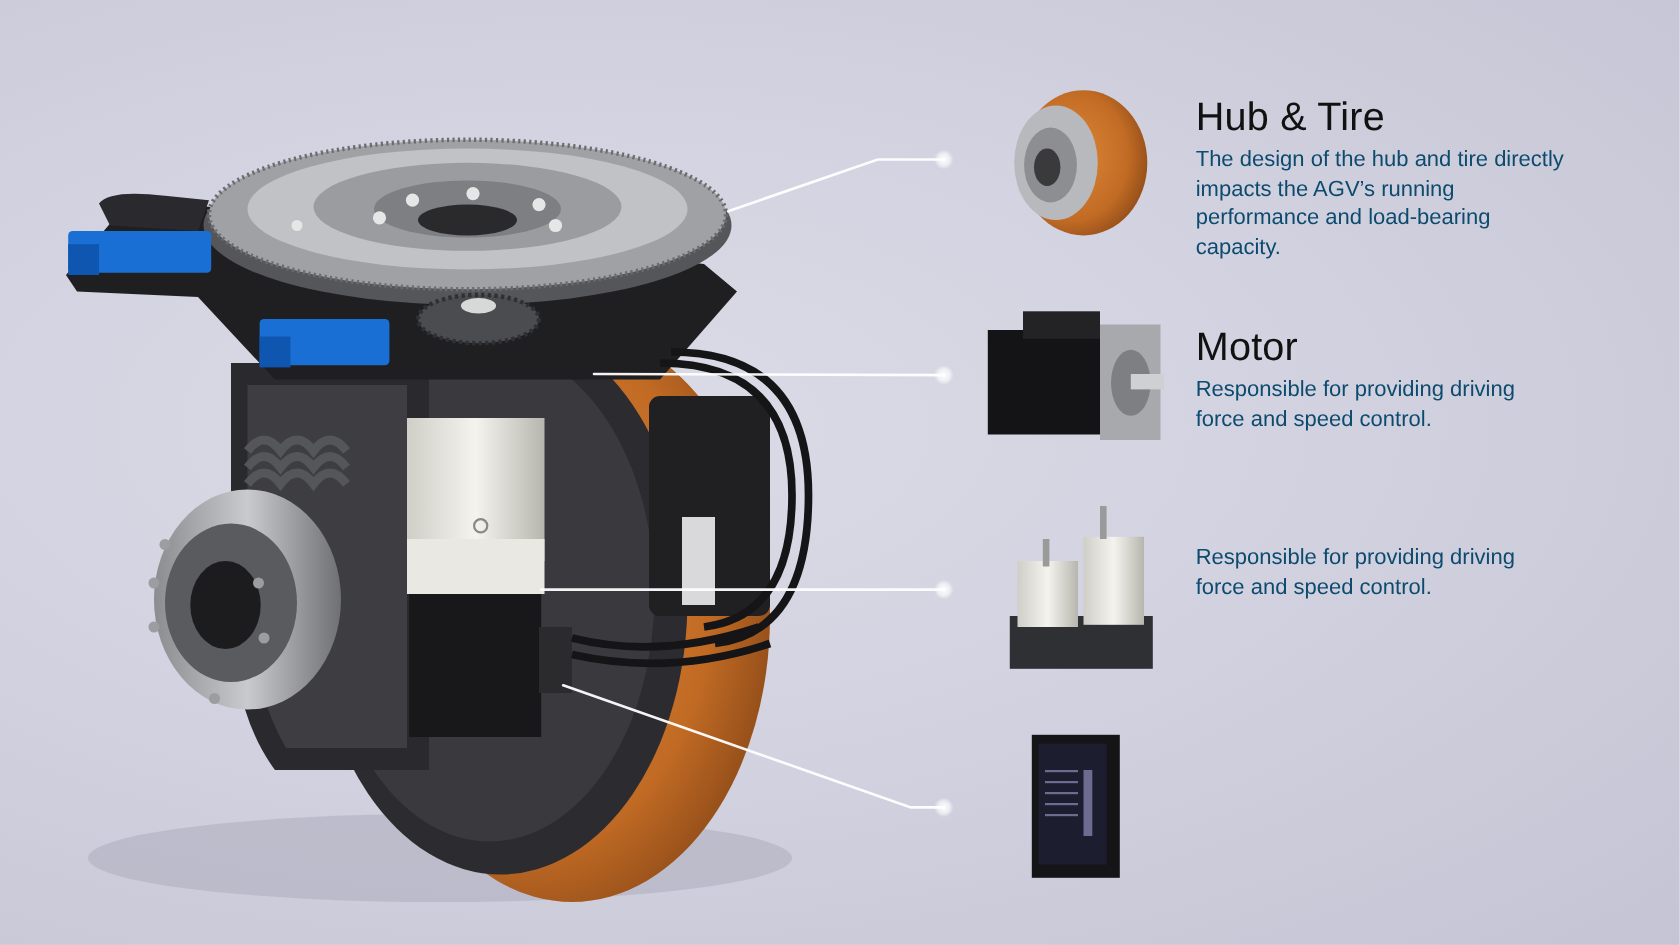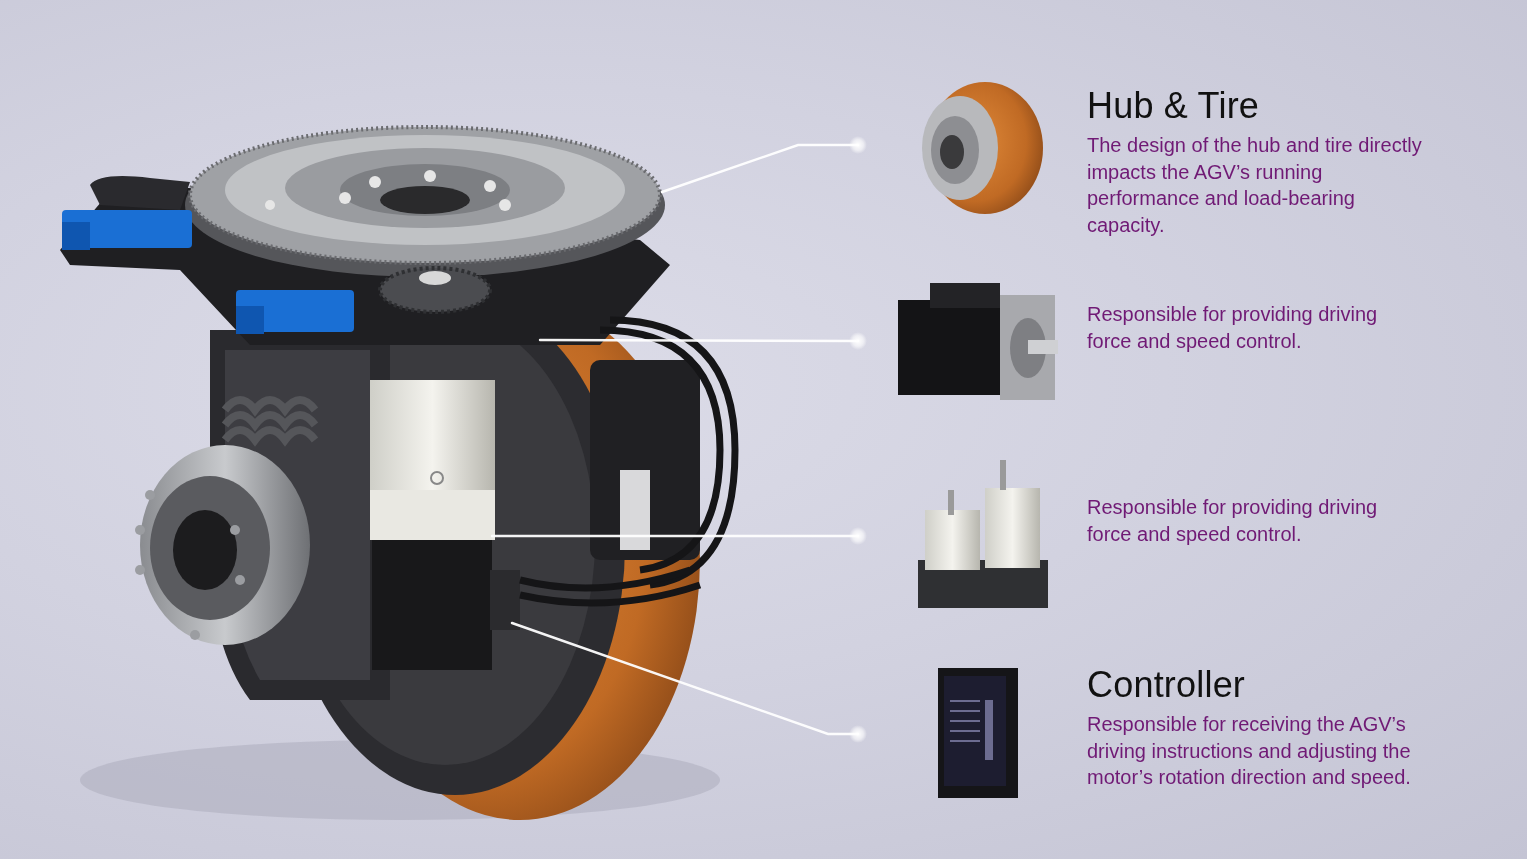--- a/index.html
+++ b/index.html
@@ -8,21 +8,21 @@
     background: radial-gradient(ellipse at 35% 45%, #dcdce8 0%, #d2d2e0 45%, #c4c4d4 100%);
     font-family: "Liberation Sans", sans-serif;
   }
   .stage { position:absolute; inset:0;text-decoration:underline; }
   svg.art { position:absolute; left:0; top:0; }
   .section { position:absolute; left:1087px; width:400px; }
   .section h2 {
     margin:0; font-size:36px; font-weight:500; color:#111; letter-spacing:0.2px; line-height:40px;
   }
   .section p {
-    margin:6px 0 0 0; font-size:20px; color:#701a75; line-height:26.5px;
+    margin:6px 0 0 0; font-size:20px; color:#0c4a6e; line-height:26.5px;
   }
 </style>
 </head>
 <body>
 
 <div class="stage">
 
   <svg class="art" width="1527" height="859" viewBox="0 0 1527 859">
     <defs>
       <radialGradient id="tireG" cx="40%" cy="45%" r="65%">
@@ -168,25 +168,22 @@
       </g>
     </g>
   </svg>
 
   <div class="section" style="top:86px;">
     <h2>Hub &amp; Tire</h2>
     <p style="width:345px;">The design of the hub and tire directly impacts the AGV’s running performance and load-bearing capacity.</p>
   </div>
 
   <div class="section" style="top:295px;">
+    <h2>Motor</h2>
     <p style="width:330px;">Responsible for providing driving force and speed control.</p>
   </div>
 
   <div class="section" style="top:488px;">
     <p style="width:330px;">Responsible for providing driving force and speed control.</p>
   </div>
 
-  <div class="section" style="top:665px;">
-    <h2>Controller</h2>
-    <p style="width:370px;">Responsible for receiving the AGV’s driving instructions and adjusting the motor’s rotation direction and speed.</p>
-  </div>
 
 </div>
 
 </body></html>

